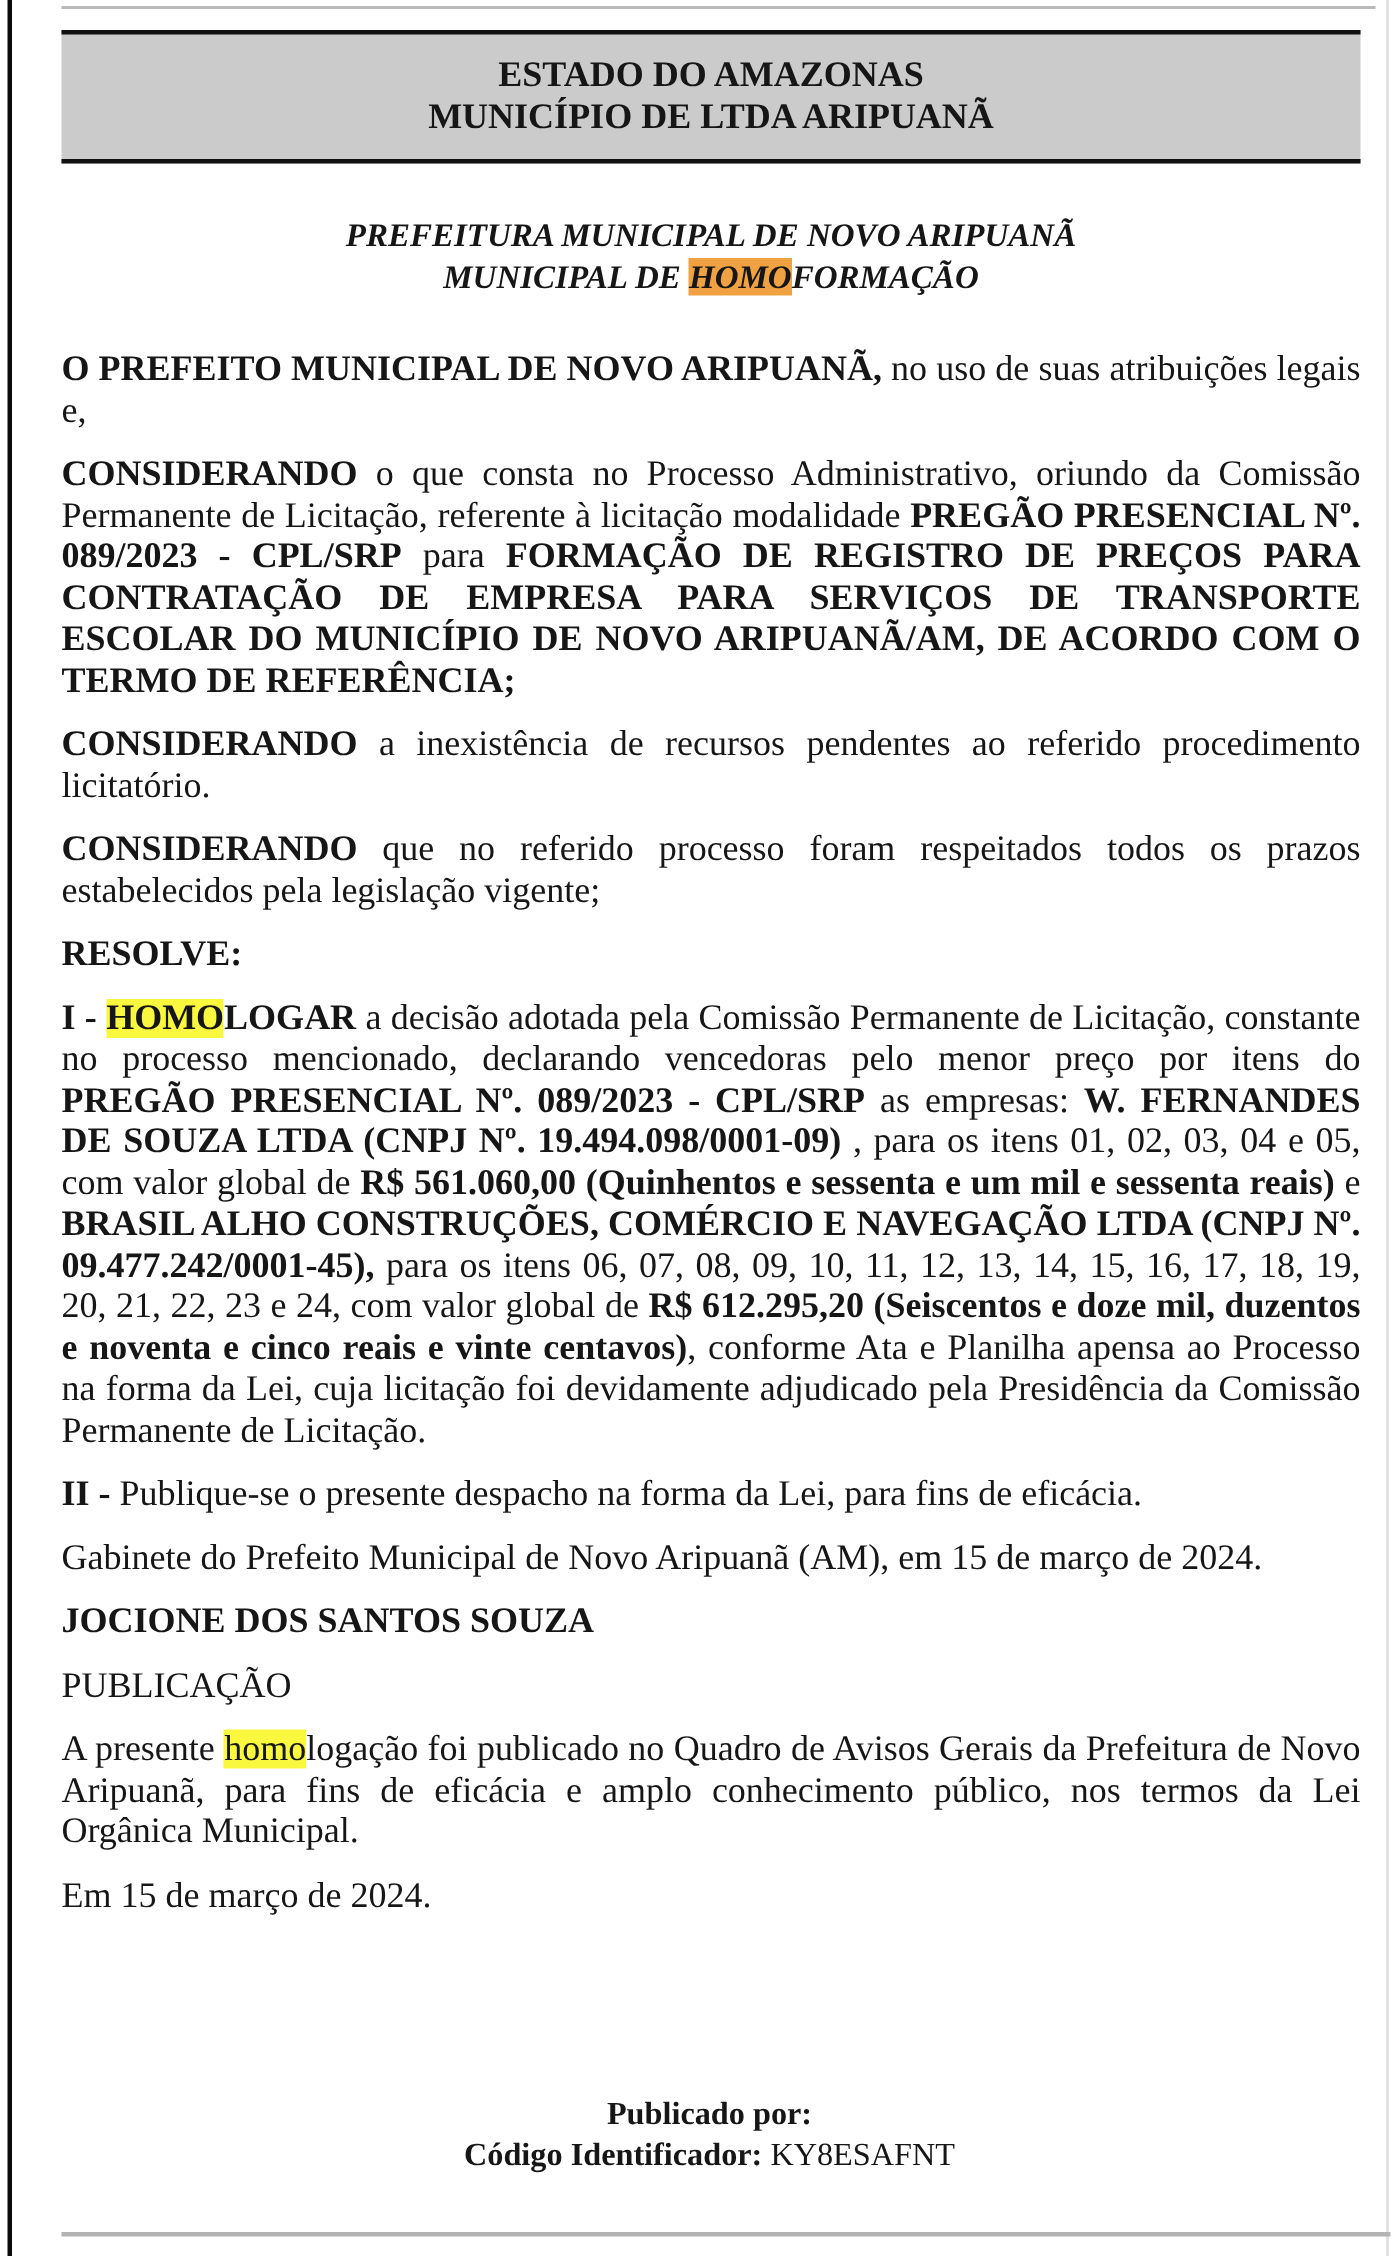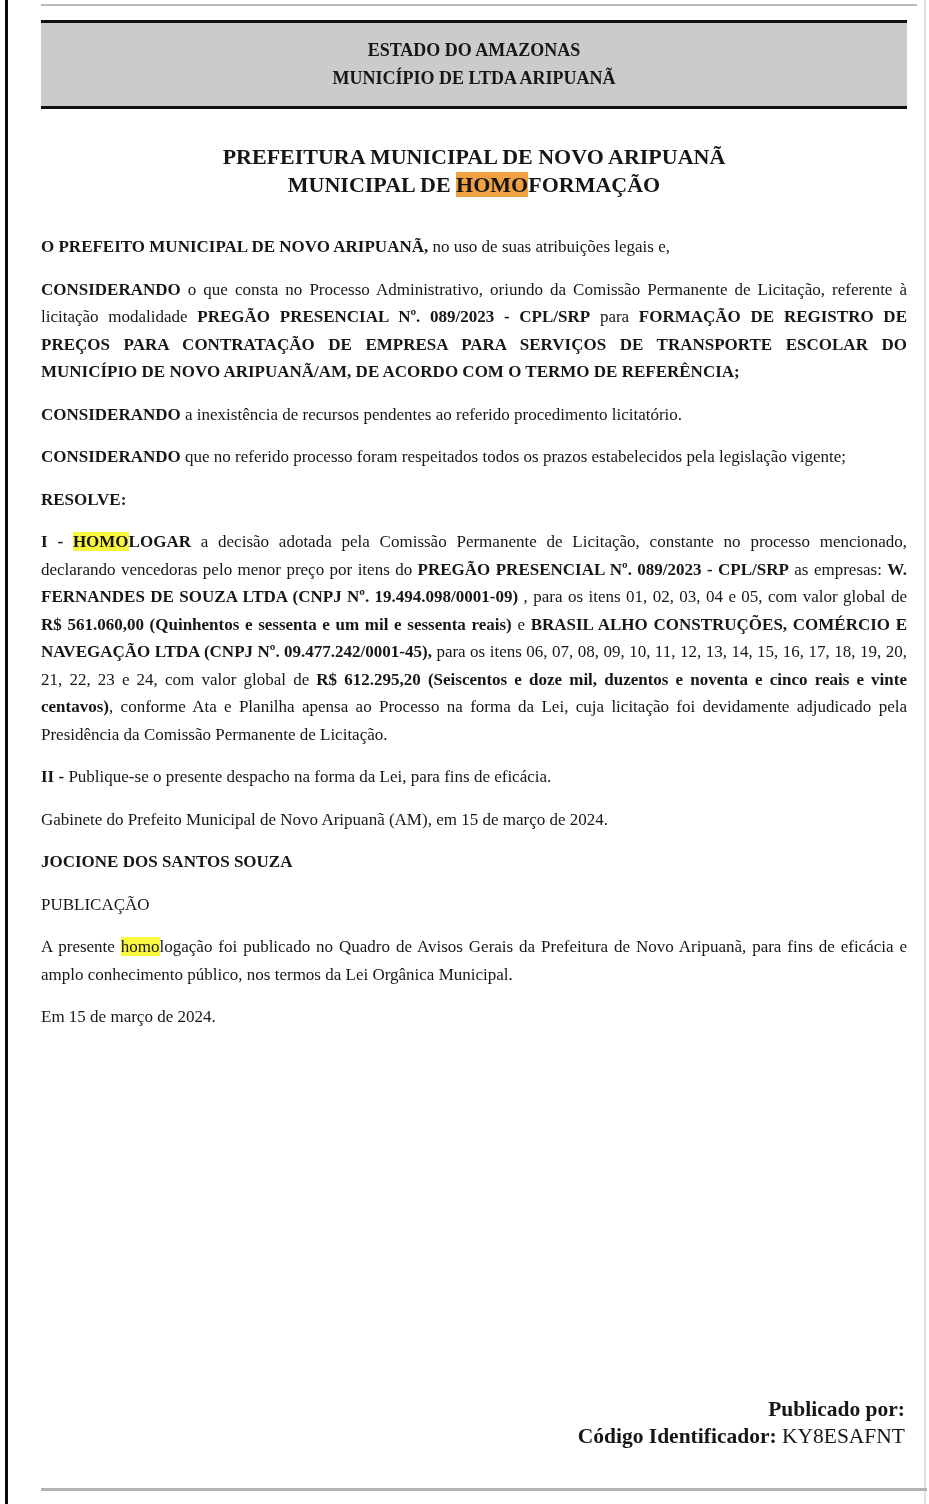--- a/index.html
+++ b/index.html
@@ -32,47 +32,48 @@
     position: absolute; left: 41px; top: 0; width: 866px;
   }
   .header-box {
     margin-top: 20px;
     background: var(--letterhead-bg, #cbcbcb);
     border-top: 3px solid #111111;
     border-bottom: 3px solid #111111;
     text-align: center;
     padding: 13px 0 14px 0;
     font-weight: bold;
-    font-size: 18px;
+    font-size: 24px;
     line-height: 28px;
   }
   .doc-title {
     margin-top: 34px;
     text-align: center;
     font-weight: bold;
     font-size: 22px;
     line-height: 28px;
+    font-style: italic;
   }
   .para {
     margin: 0 0 15px 0;
-    font-size: 17px;
+    font-size: 24px;
     line-height: 27.5px;
     text-align: justify;
   }
   .first-para { margin-top: 34px; }
   .b { font-weight: bold; }
   .u { }
   .hl-yellow { background: var(--hl-yellow, #faf73f); }
   .hl-orange { background: var(--hl-orange, #f0a243); }
   .pub-footer {
     position: absolute;
     top: 1396px;
     right: 24px;
     left: 41px;
-    text-align: right;
+    text-align: center;
     font-size: 21.5px;
     line-height: 27px;
   }
 </style>
 </head>
 <body>
 
 <div class="page">
   <div class="left-rule"></div>
   <div class="right-rule"></div>

